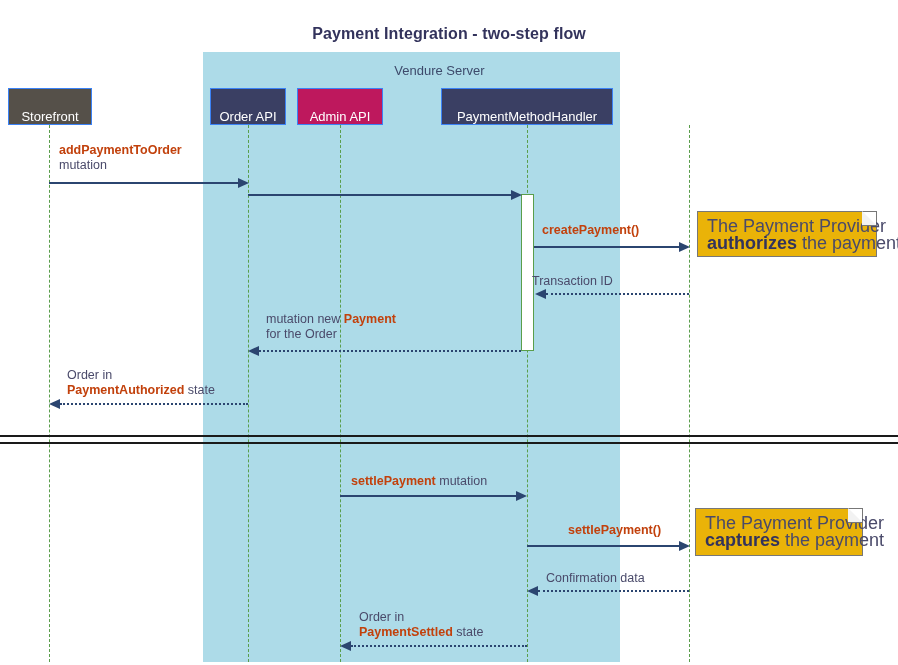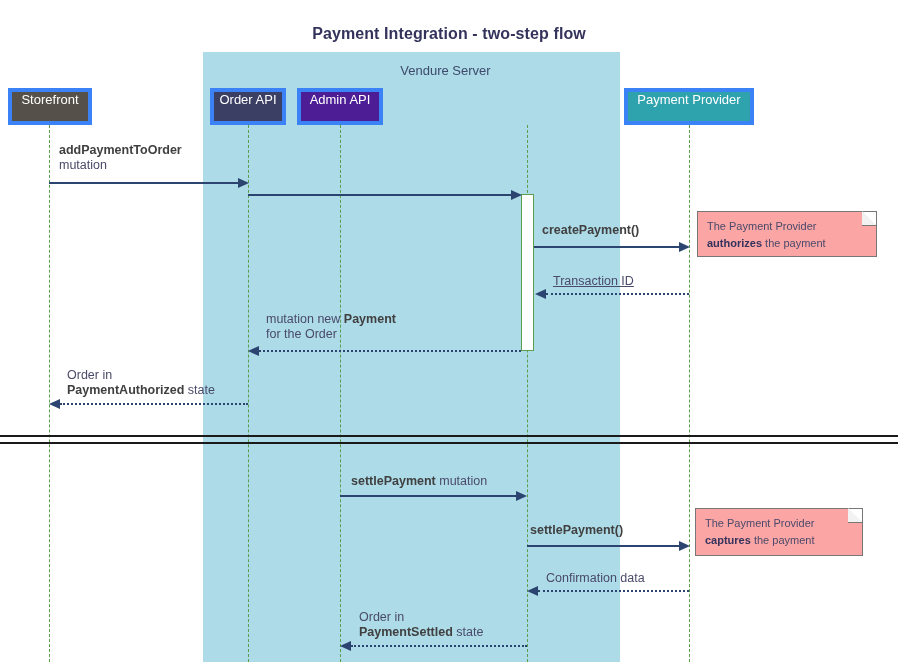--- a/index.html
+++ b/index.html
@@ -50,25 +50,25 @@
     width: 0;
     border-left: 1px dashed #5a9e4b;
     z-index: 2;
   }
 
   
   .participant {
     position: absolute;
     box-sizing: border-box;
     display: flex;
-    align-items: flex-start;
+    align-items: flex-end;
     justify-content: center;
     color: #ffffff;
     font-size: 13px;
-    border: 4px solid #3b82f6;
+    border: 1px solid #3b82f6;
     z-index: 5;
     white-space: nowrap;
   }
 
   
   .activation {
     position: absolute;
     background: #ffffff;
     border: 1px solid #5a9e4b;
     box-sizing: border-box;
@@ -103,31 +103,31 @@
   }
   .msg-label {
     position: absolute;
     font-size: 12.5px;
     color: #4a4a6a;
     z-index: 8;
     white-space: nowrap;
     line-height: 15px;
   }
   .msg-label b {
-    color: #404040;
+    color: #c2410c;
     font-weight: bold;
   }
 
   
   .note {
     position: absolute;
     box-sizing: border-box;
-    background: #fca5a5;
+    background: #eab308;
     border: 1px solid #777777;
-    font-size: 11px;
+    font-size: 18px;
     color: #4a4a6a;
     padding: 6px 9px;
     line-height: 17px;
     z-index: 9;
     white-space: nowrap;
   }
   .note b { color: #33335c; font-weight: bold; }
   .note-fold {
     position: absolute;
     top: 0;
@@ -172,41 +172,41 @@
   }
 </style>
 </head>
 <body>
 
 <div id="diagram">
 
   <div class="title">Payment Integration - two-step flow</div>
 
   <div class="group-box" style="left:203px; top:40px; width:417px; height:610px;"></div>
-  <div class="group-title" style="left:210px; top:51px; width:417px;padding-left:27px;">Vendure Server</div>
+  <div class="group-title" style="left:204px; top:51px; width:417px;padding-left:27px;">Vendure Server</div>
 
   <div class="lifeline" style="left:49px; top:113px; height:537px;"></div>
   <div class="lifeline" style="left:248px; top:113px; height:537px;"></div>
   <div class="lifeline" style="left:340px; top:113px; height:537px;"></div>
   <div class="lifeline" style="left:527px; top:113px; height:537px;"></div>
   <div class="lifeline" style="left:689px; top:113px; height:537px;"></div>
 
   <div class="activation" style="left:521px; top:182px; width:13px; height:157px;"></div>
 
   <div class="participant" style="left:8px; top:76px; width:84px; height:37px; background:#555049;">
     <span>Storefront</span>
   </div>
   <div class="participant" style="left:210px; top:76px; width:76px; height:37px; background:#3a3f63;">
     <span>Order API</span>
   </div>
-  <div class="participant" style="left:297px; top:76px; width:86px; height:37px; background:#4c1d95;">
+  <div class="participant" style="left:297px; top:76px; width:86px; height:37px; background:#be185d;">
     <span>Admin API</span>
   </div>
-  <div class="participant" style="left:624px; top:76px; width:130px; height:37px; background:#2fa3ad;">
-    <span>Payment Provider</span>
+  <div class="participant" style="left:441px; top:76px; width:172px; height:37px; background:#3a3f63;">
+    <span>PaymentMethodHandler</span>
   </div>
 
   <div class="msg-label" style="left:59px; top:131px;">
     <b>addPaymentToOrder</b><br>
     <span>mutation</span>
   </div>
   <div class="msg-line" style="left:49px; top:170px; width:189px;"></div>
   <div class="arrow-head right" style="left:238px; top:166px;"></div>
 
   <div class="msg-line" style="left:248px; top:182px; width:263px;"></div>
@@ -217,21 +217,21 @@
   </div>
   <div class="msg-line" style="left:534px; top:234px; width:145px;"></div>
   <div class="arrow-head right" style="left:679px; top:230px;"></div>
 
   <div class="note" style="left:697px; top:199px; width:180px; height:46px;">
     <span>The Payment Provider</span><br>
     <b>authorizes</b><span> the payment</span>
     <span class="note-fold"></span>
   </div>
 
-  <div class="msg-label" style="left:553px; top:262px;text-decoration:underline;">
+  <div class="msg-label" style="left:532px; top:262px;">
     <span>Transaction ID</span>
   </div>
   <div class="msg-line dotted" style="left:546px; top:281px; width:143px;"></div>
   <div class="arrow-head left" style="left:535px; top:277px;"></div>
 
   <div class="msg-label" style="left:266px; top:300px;">
     <span>mutation new </span><b>Payment</b><br>
     <span>for the Order</span>
   </div>
   <div class="msg-line dotted" style="left:259px; top:338px; width:262px;"></div>
@@ -246,21 +246,21 @@
 
   <div class="divider-rule" style="left:0px; top:423px; width:898px;"></div>
   <div class="divider-rule" style="left:0px; top:430px; width:898px;"></div>
 
   <div class="msg-label" style="left:351px; top:462px;text-align:right;">
     <b>settlePayment</b><span> mutation</span>
   </div>
   <div class="msg-line" style="left:340px; top:483px; width:176px;"></div>
   <div class="arrow-head right" style="left:516px; top:479px;"></div>
 
-  <div class="msg-label" style="left:530px; top:511px;">
+  <div class="msg-label" style="left:568px; top:511px;">
     <b>settlePayment()</b>
   </div>
   <div class="msg-line" style="left:527px; top:533px; width:152px;"></div>
   <div class="arrow-head right" style="left:679px; top:529px;"></div>
 
   <div class="note" style="left:695px; top:496px; width:168px; height:48px;">
     <span>The Payment Provider</span><br>
     <b>captures</b><span> the payment</span>
     <span class="note-fold"></span>
   </div>

